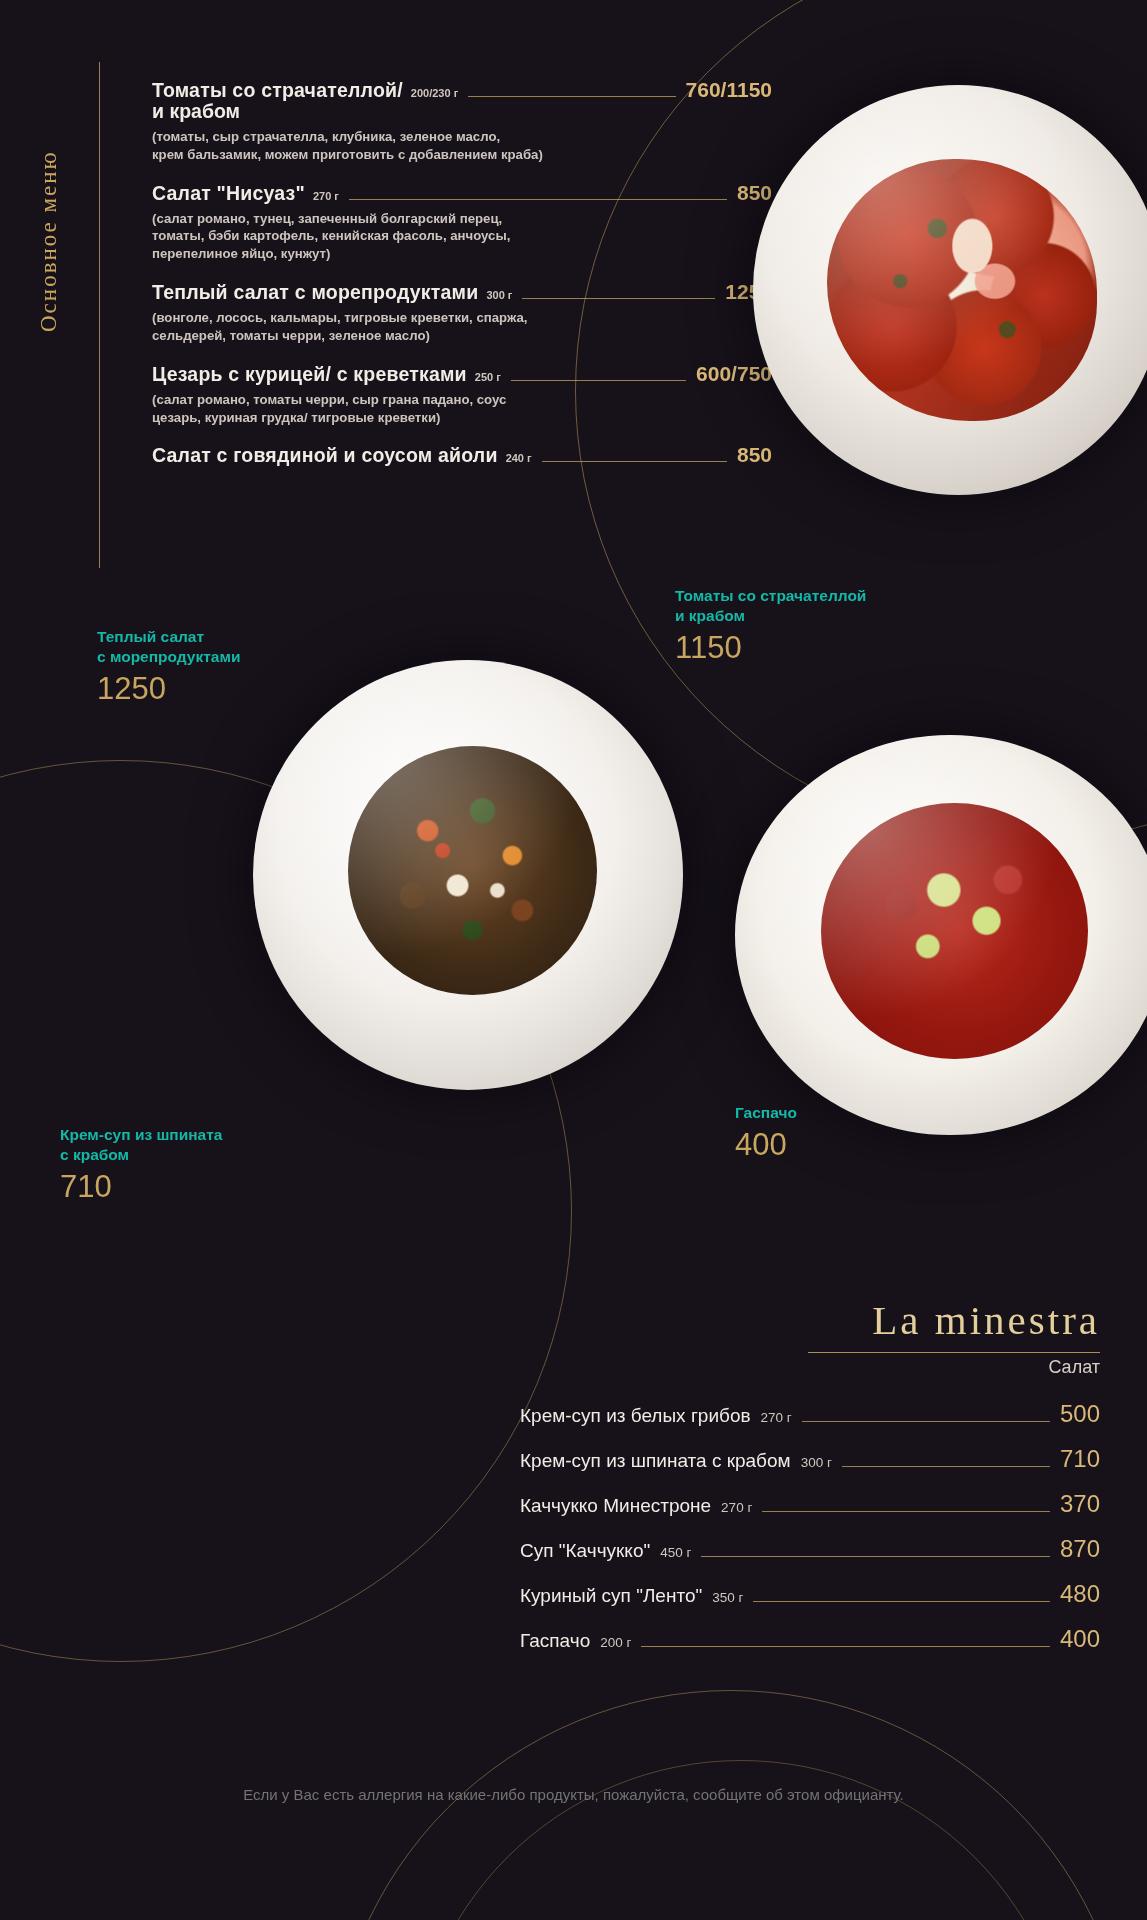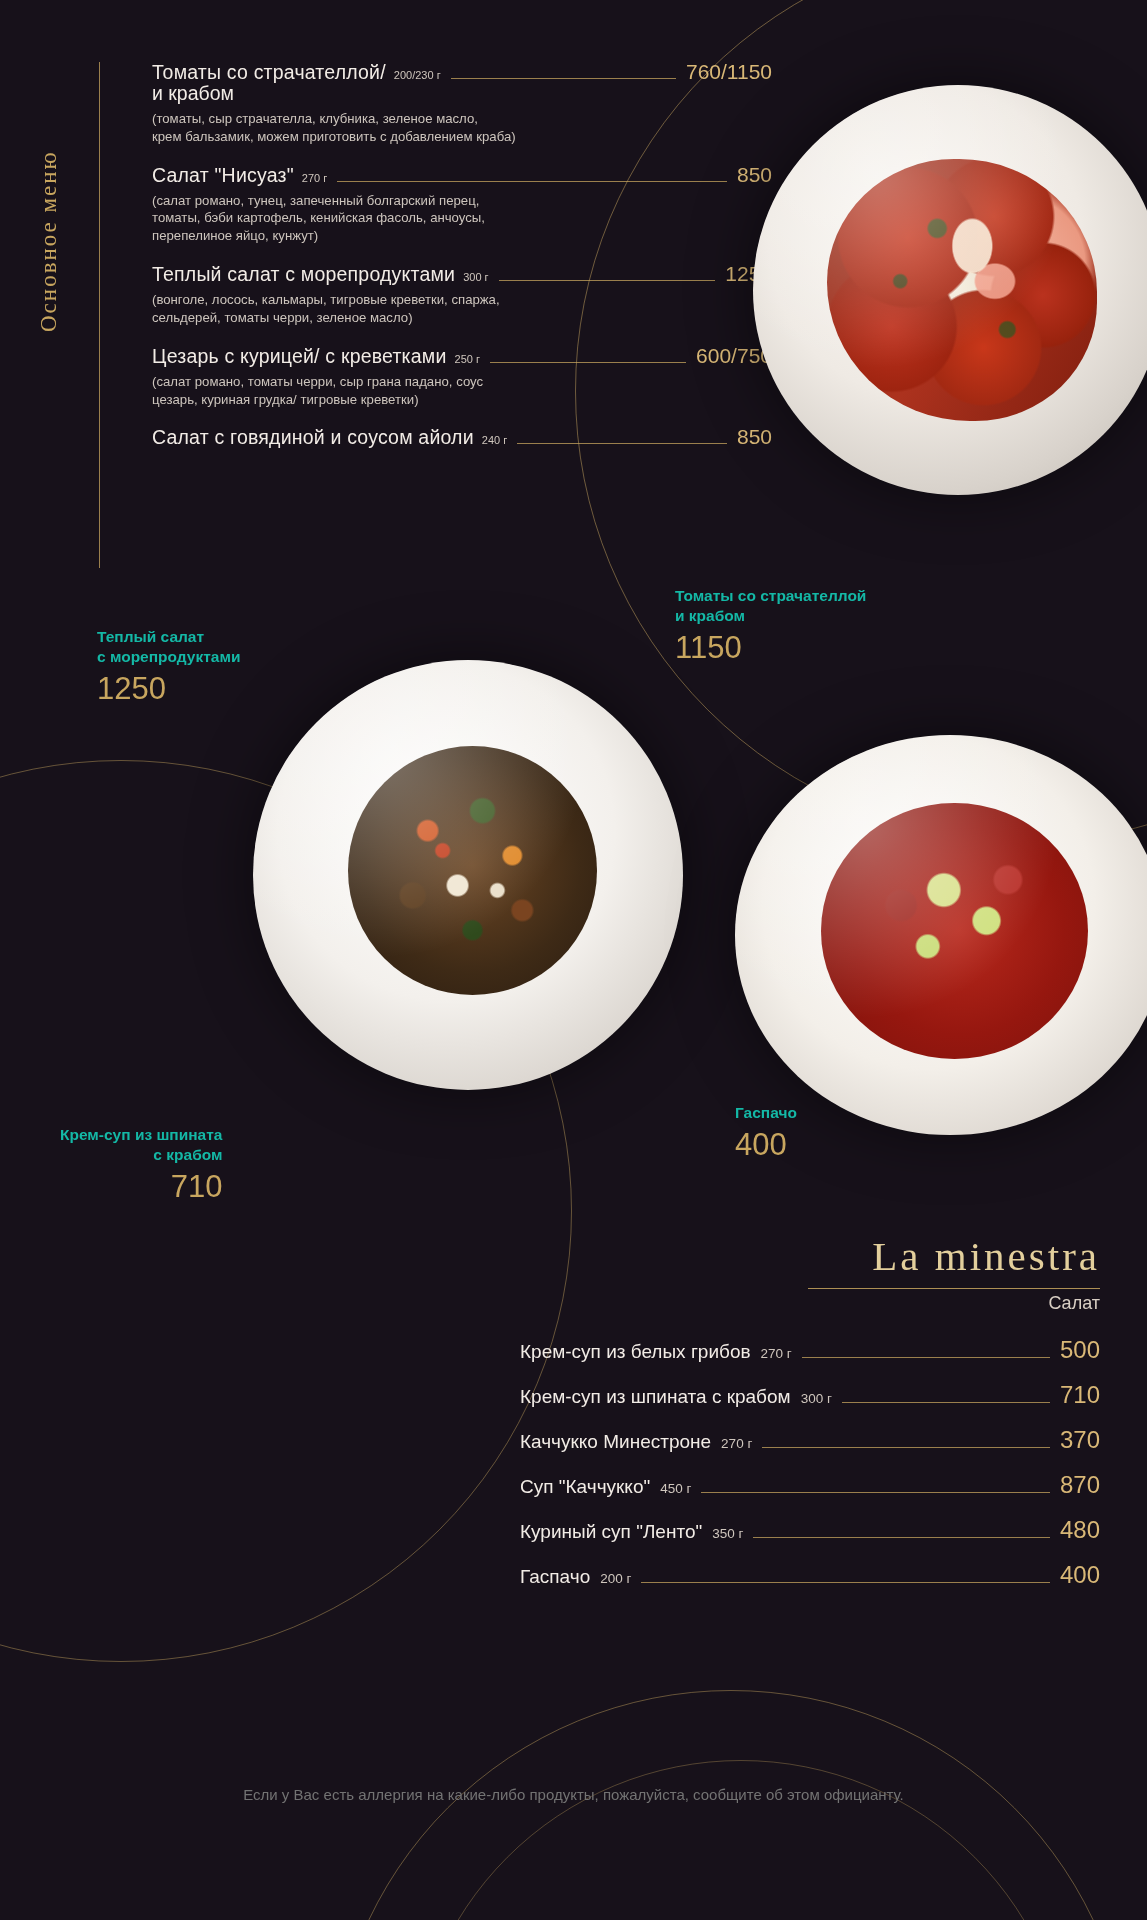--- a/index.html
+++ b/index.html
@@ -65,22 +65,23 @@
     letter-spacing: 2px;
     writing-mode: vertical-rl;
     transform: rotate(180deg);
     white-space: nowrap;
   }
 
   
   .menu-main {
     position: absolute;
     left: 152px;
-    top: 60px;
+    top: 78px;
     width: 620px;
+    font-weight: bold;
   }
   .m-item { margin-bottom: 17px; }
   .m-head {
     display: flex;
     align-items: baseline;
     width: 100%;
   }
   .m-name {
     font-size: 19.5px;
     color: #f2ece6;
@@ -218,27 +219,27 @@
   }
   .cap-price {
     font-size: 31px;
     color: #c8a65f;
     margin-top: 4px;
     font-weight: 300;
   }
   .cap-tomato { left: 675px; top: 586px; }
   .cap-salad  { left: 97px;  top: 627px; }
   .cap-soup   { left: 735px; top: 1103px; }
-  .cap-spinach{ left: 60px;  top: 1125px; text-align: right; }
+  .cap-spinach{ left: 60px;  top: 1125px; }
 
   
   .soups {
     position: absolute;
     left: 520px;
-    top: 1232px;
+    top: 1296px;
     width: 580px;
   }
   .soups-title {
     text-align: right;
     font-family: "Liberation Serif", serif;
     font-size: 41px;
     color: #e3cf9c;
     letter-spacing: 3px;
   }
   .soups-divider {

